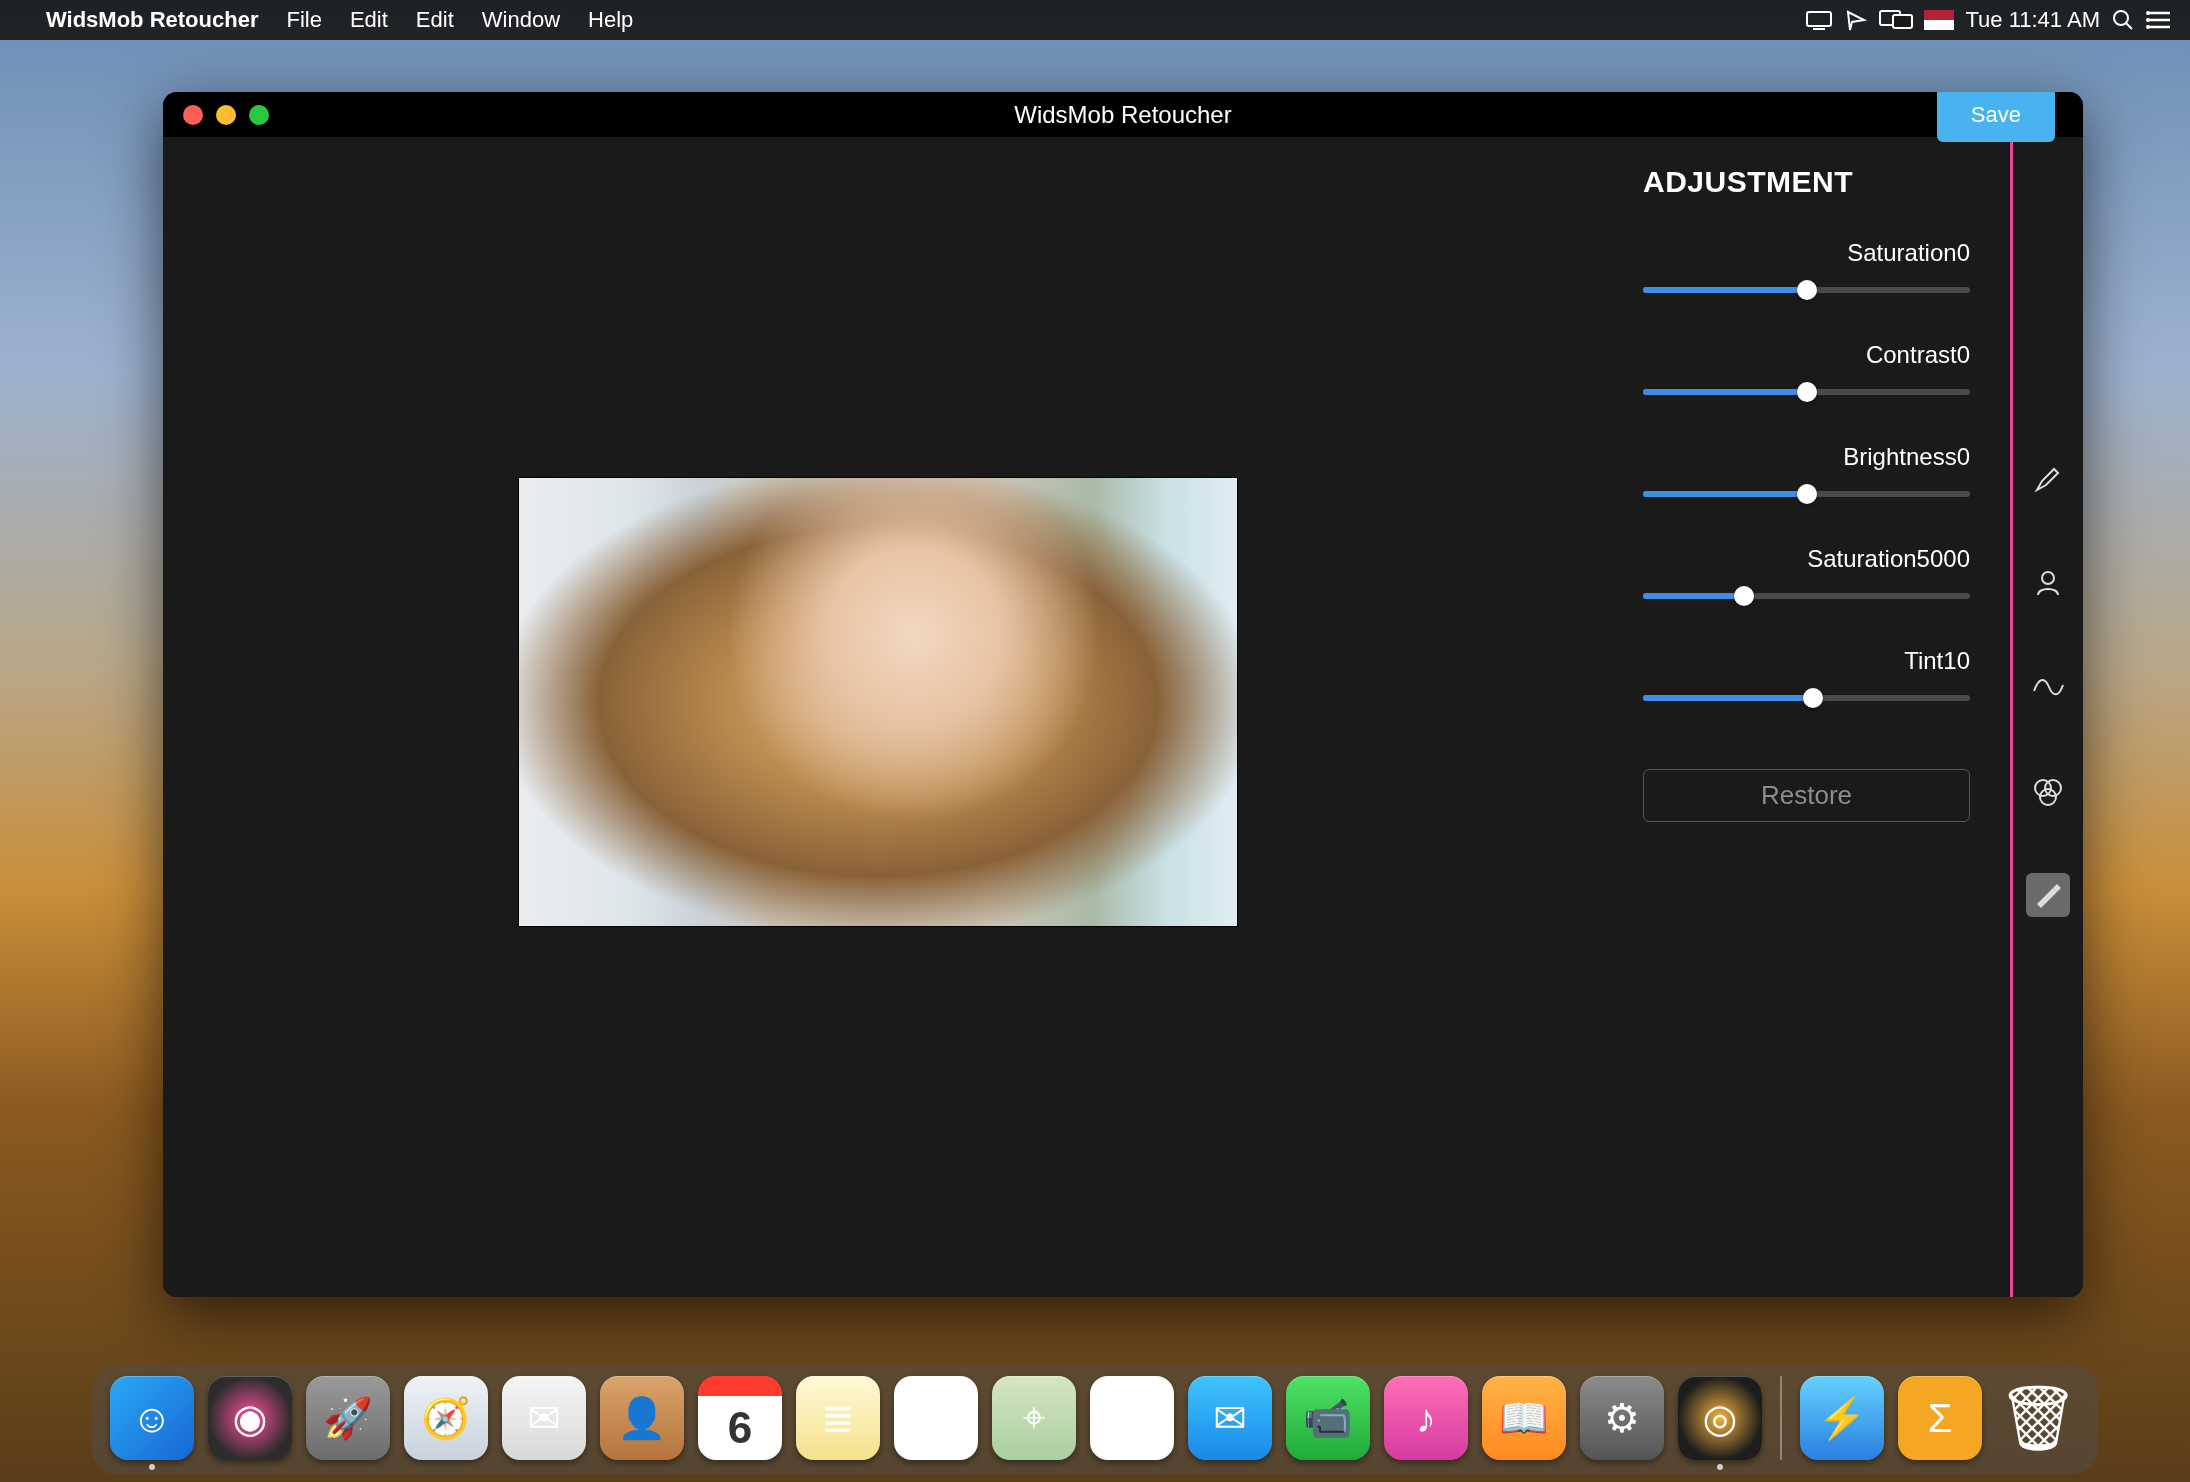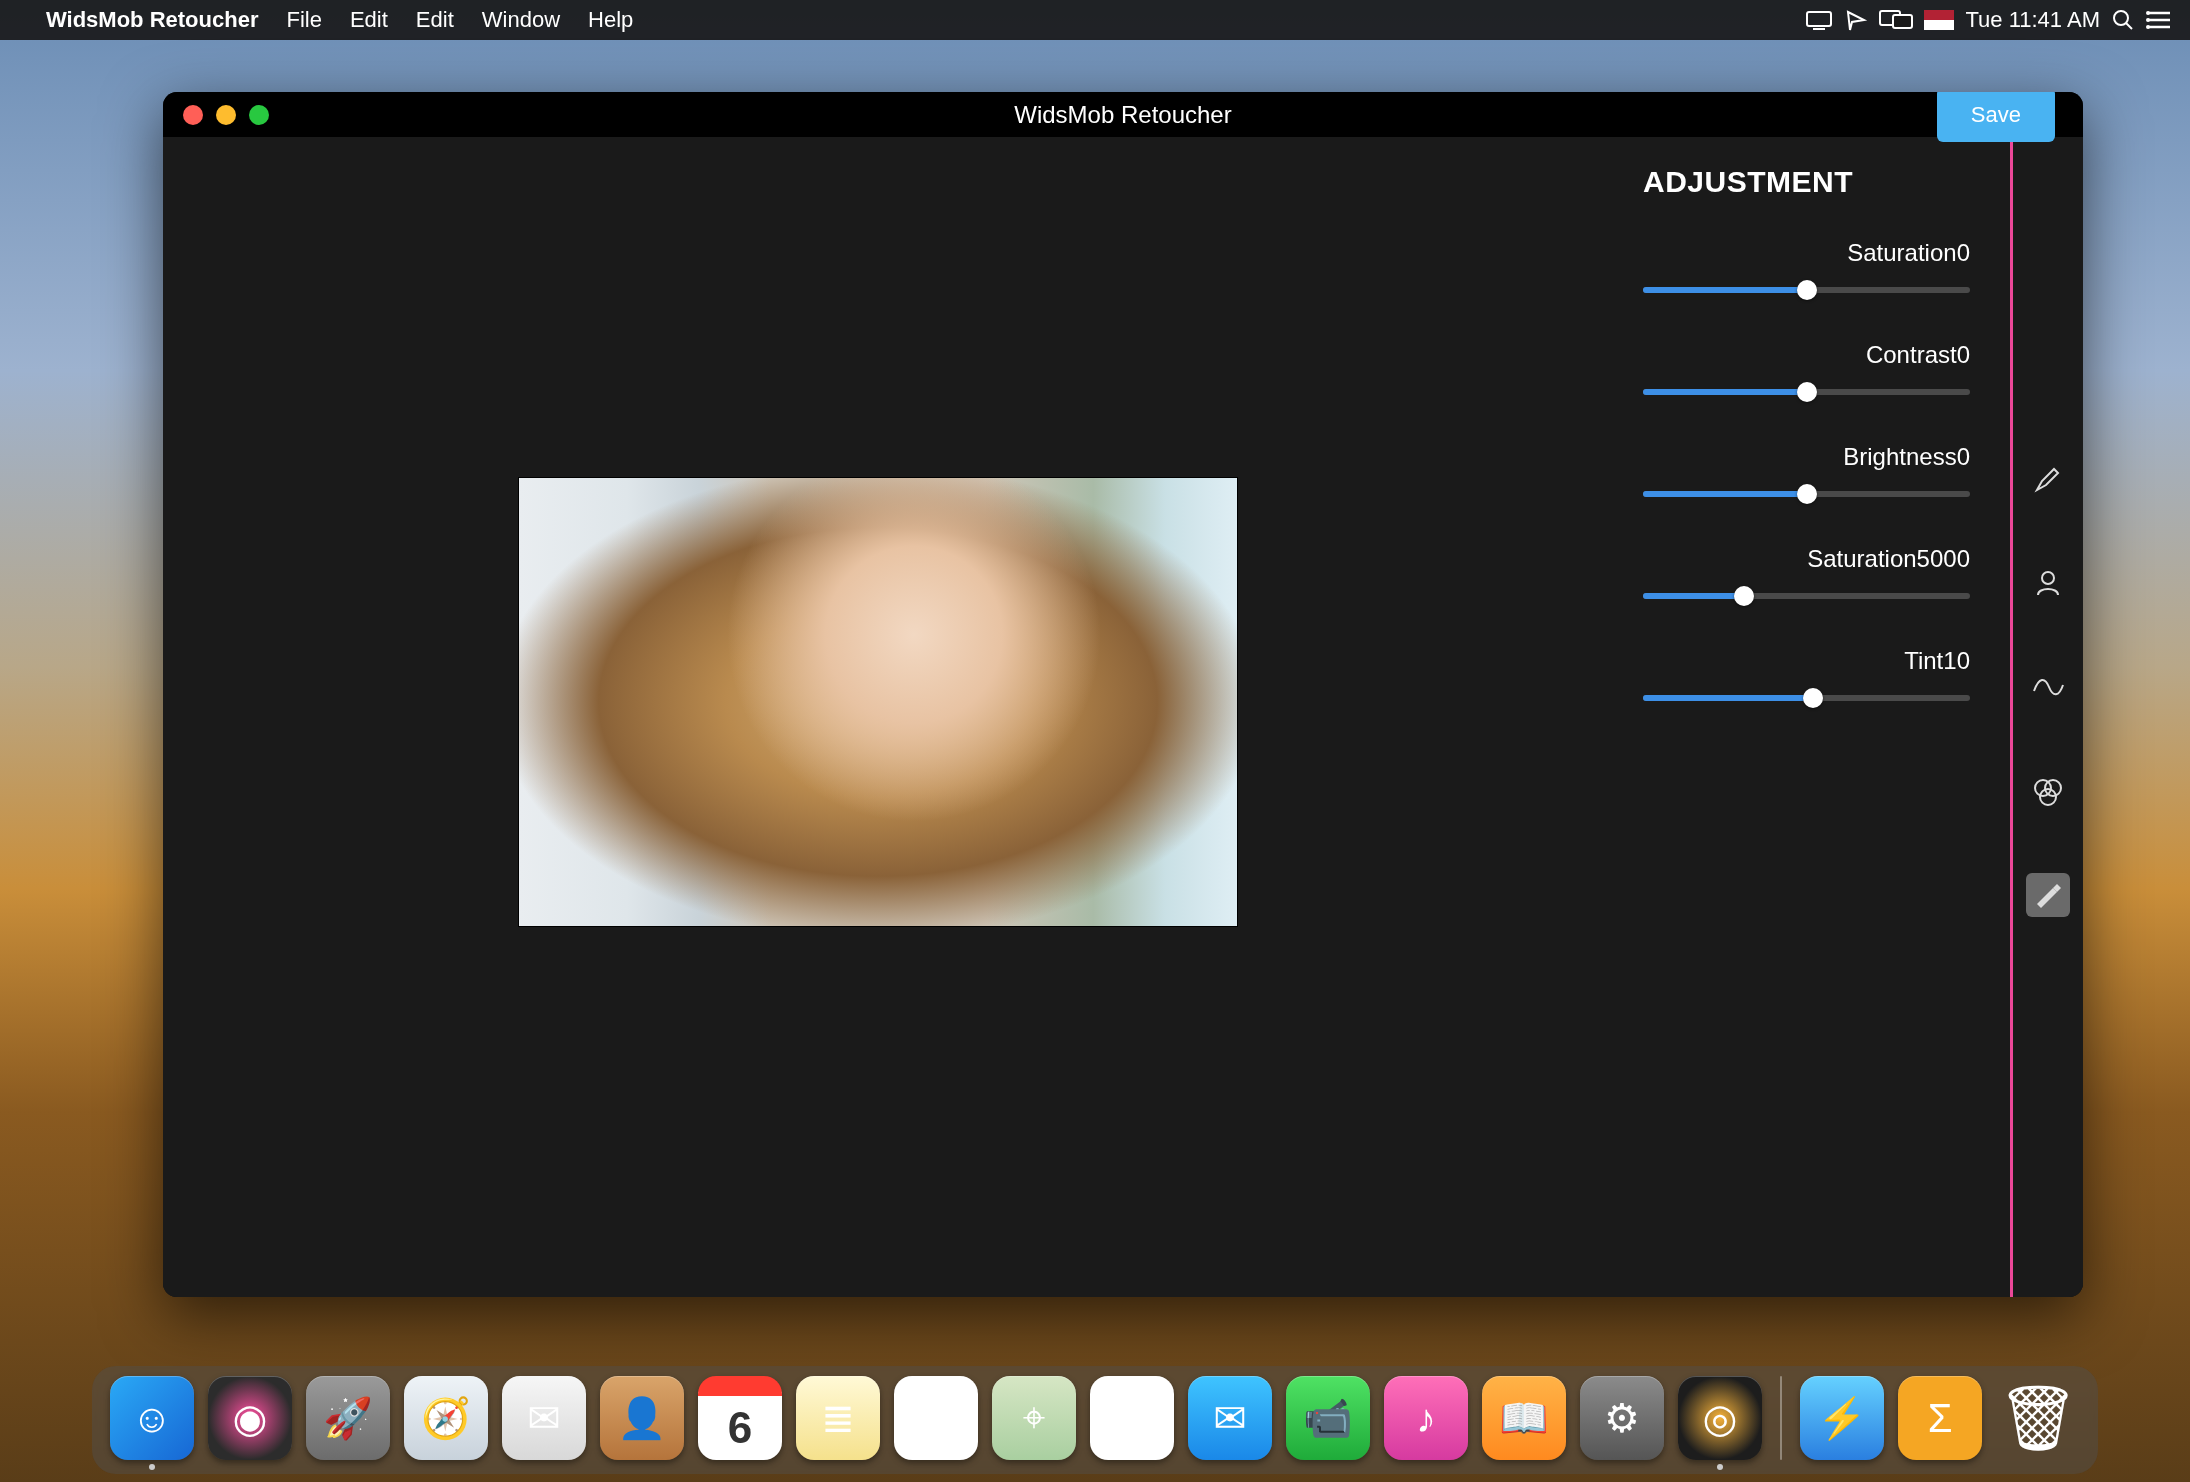--- a/index.html
+++ b/index.html
@@ -293,20 +293,21 @@
               <div class="slider-head">
                 <span>Tint</span>
                 <span>10</span>
               </div>
               <div class="slider-track">
                 <div class="slider-fill" style="width:52%"></div>
                 <div class="slider-thumb" style="left:52%"></div>
               </div>
             </div>
           </div>
+        <button class="restore-btn">Restore</button>
       </div>
 
       <div class="tool-rail">
         <div class="tool-btn">
           <svg width="32" height="32">
               <path d="M5 27 L10 18 L22 6 L26 10 L14 22 Z"></path>
             </svg>
         </div>
         <div class="tool-btn">
           <svg width="32" height="32">

